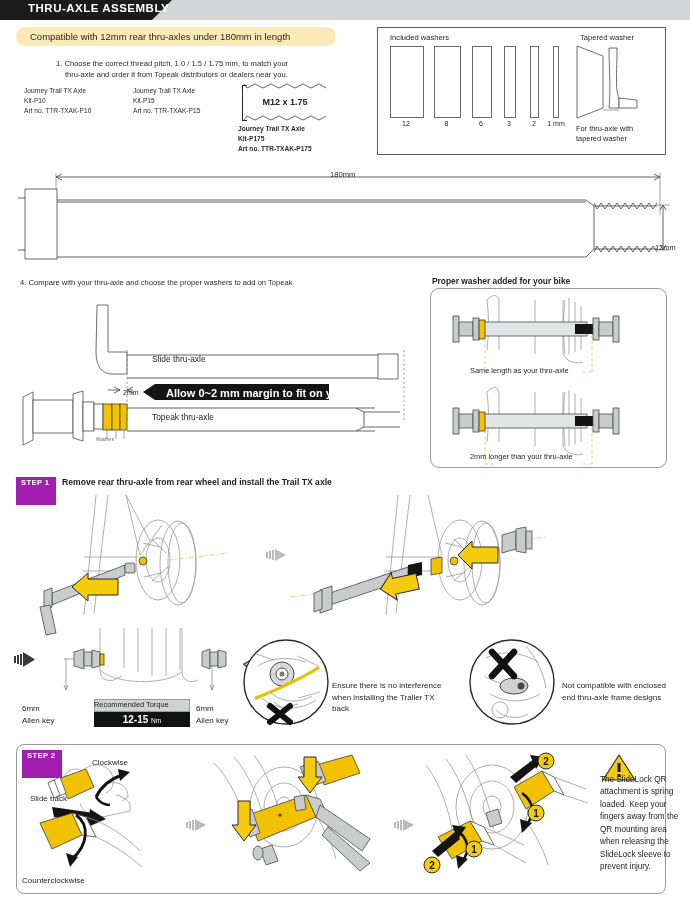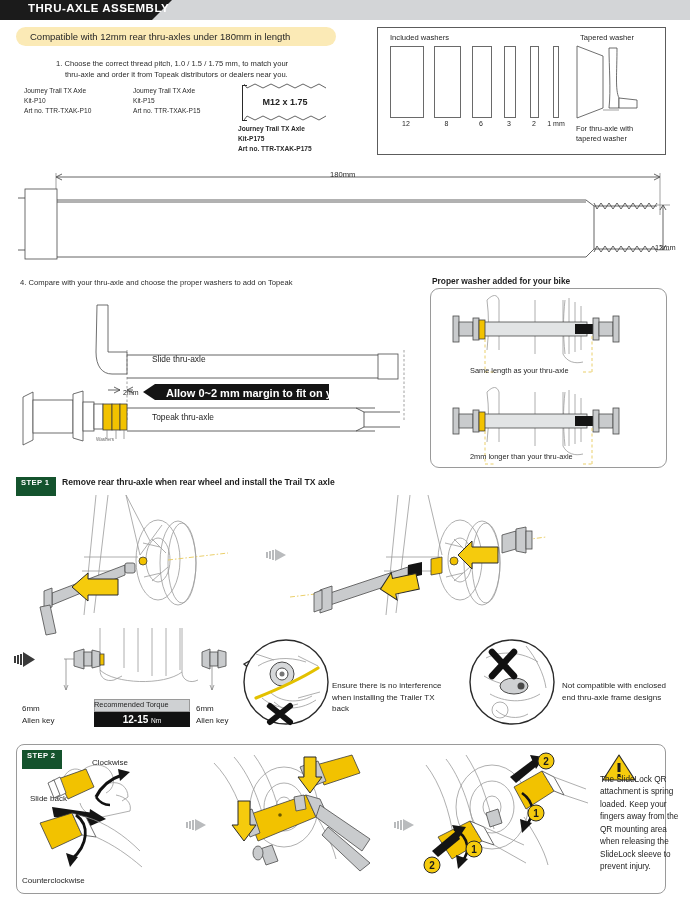--- a/index.html
+++ b/index.html
@@ -62,21 +62,21 @@
   #lbl-washers{left:96px;top:437px;font-size:4.6px;color:#6b6b6b;}
 
   
   #proper-title{left:432px;top:276px;font-size:8.4px;font-weight:bold;color:#1d1d1d;}
   #proper-box{left:430px;top:288px;width:235px;height:178px;
      border:1px solid #9a9a9a;border-radius:9px;background:#fff;}
   #cap-same{left:470px;top:366px;font-size:7.4px;color:#262626;text-align:right;}
   #cap-2mm{left:470px;top:452px;font-size:7.4px;color:#262626;}
 
   
-  .step-badge{height:19px;background:#14532d;color:#fff;font-size:7.6px;
+  .step-badge{height:28px;background:#a21caf;color:#fff;font-size:7.6px;
      font-weight:bold;letter-spacing:.4px;padding:1px 5px 0 5px;box-sizing:border-box;}
   #step1-badge{left:16px;top:477px;width:40px;}
   #step1-title{left:62px;top:477px;font-size:8.6px;font-weight:bold;color:#1d1d1d;}
   #step2-badge{left:22px;top:750px;width:40px;}
 
   
   #torque-head{left:94px;top:699px;width:96px;height:13px;background:#cfd1d3;
      border:1px solid #9a9a9a;box-sizing:border-box;}
   #torque-head-t{left:94px;top:700px;width:96px;text-align:left;font-size:7.4px;color:#1d1d1d;}
   #torque-val{left:94px;top:712px;width:96px;height:15px;background:#111;}
@@ -310,21 +310,21 @@
     <line class="dashv" x1="50" y1="47" x2="50" y2="80"></line>
     <line class="dashv" x1="157" y1="44" x2="157" y2="80"></line>
     <line class="dashv" x1="50" y1="80" x2="60" y2="80"></line>
     <line class="dashv" x1="148" y1="80" x2="157" y2="80"></line>
   </g>
 </svg>
 <div class="abs" id="cap-same">Same length as your thru-axle</div>
 <div class="abs" id="cap-2mm">2mm longer than your thru-axle</div>
 
 <div class="abs step-badge" id="step1-badge">STEP 1</div>
-<div class="abs" id="step1-title">Remove rear thru-axle when rear wheel and install the Trail TX axle</div>
+<div class="abs" id="step1-title">Remove rear thru-axle from rear wheel and install the Trail TX axle</div>
 
 <svg class="abs" style="left:30px;top:495px;" width="250" height="135">
   <g class="lnT">
     <path d="M78,0 L64,118 M96,0 L110,60 M66,0 L54,120"></path>
     <path d="M54,62 L108,62 M52,76 L106,76"></path>
     <ellipse cx="128" cy="65" rx="22" ry="40"></ellipse>
     <ellipse cx="128" cy="65" rx="12" ry="22"></ellipse>
     <ellipse cx="148" cy="68" rx="18" ry="42"></ellipse>
     <ellipse cx="152" cy="68" rx="14" ry="40"></ellipse>
     <path d="M113,48 L130,52 M114,82 L131,78 M122,44 L136,58 M122,86 L138,72"></path>

